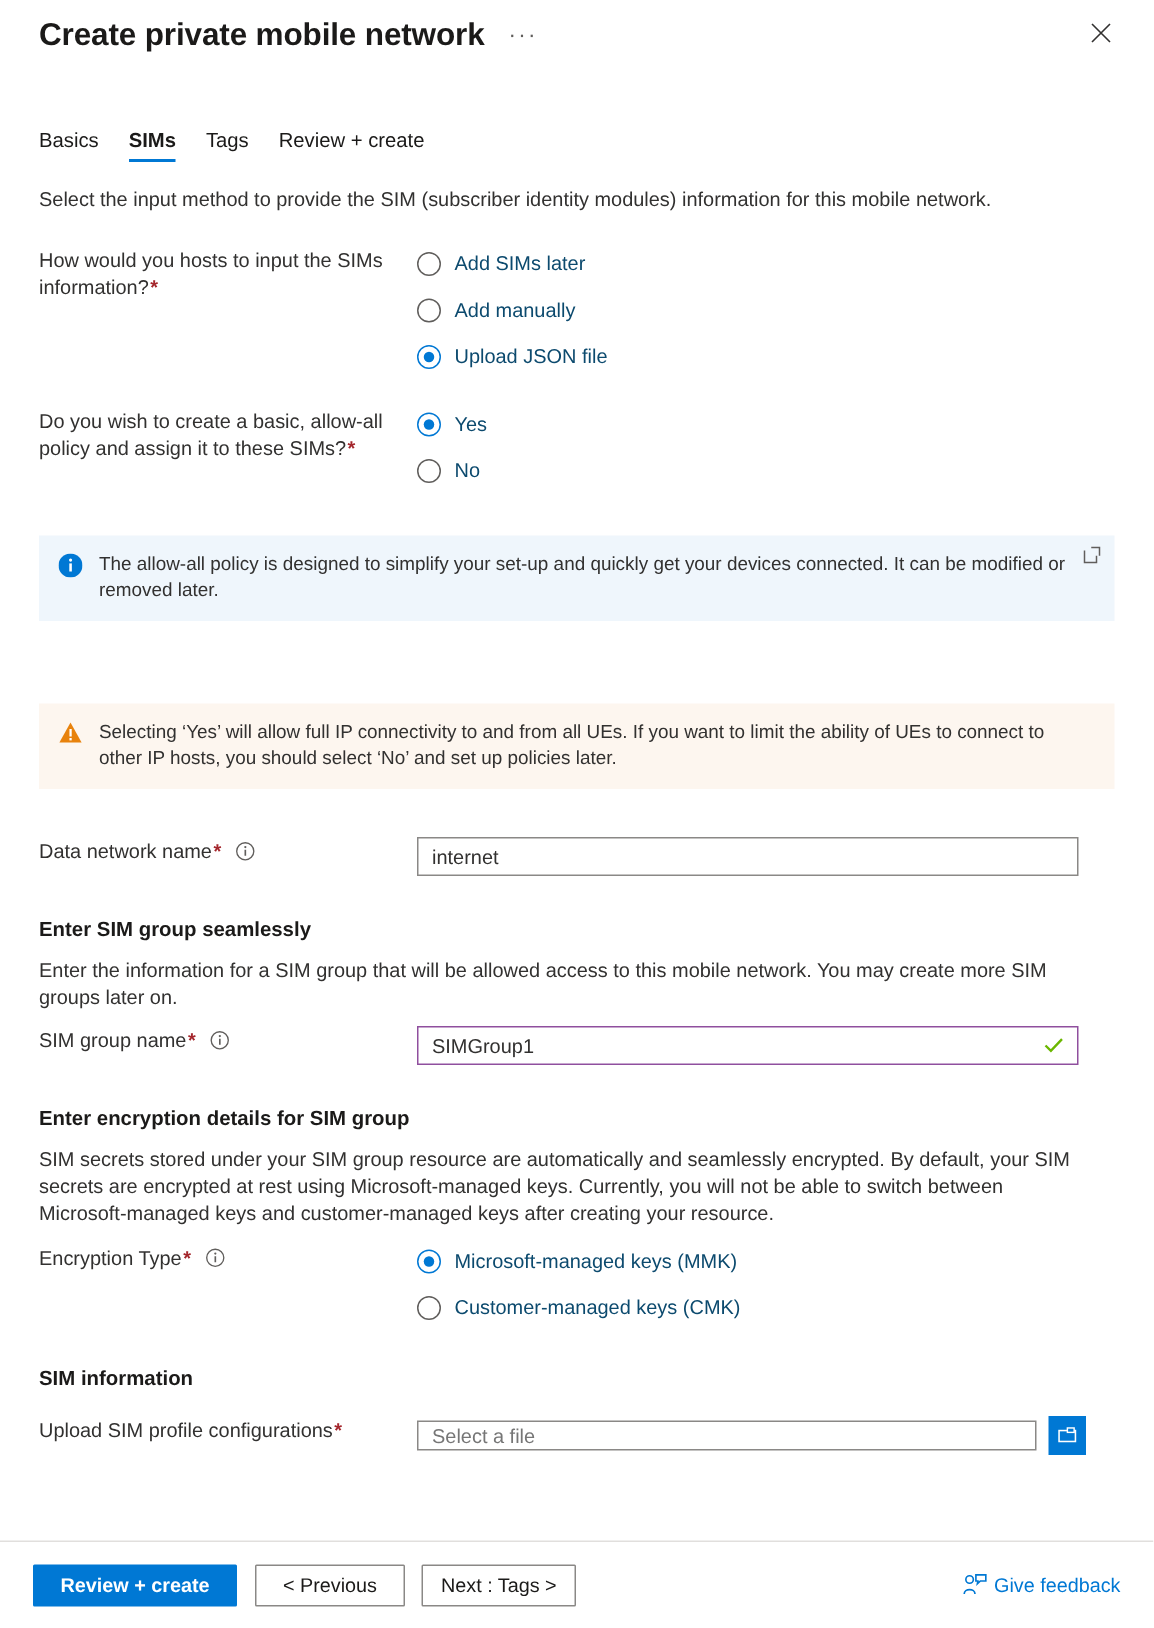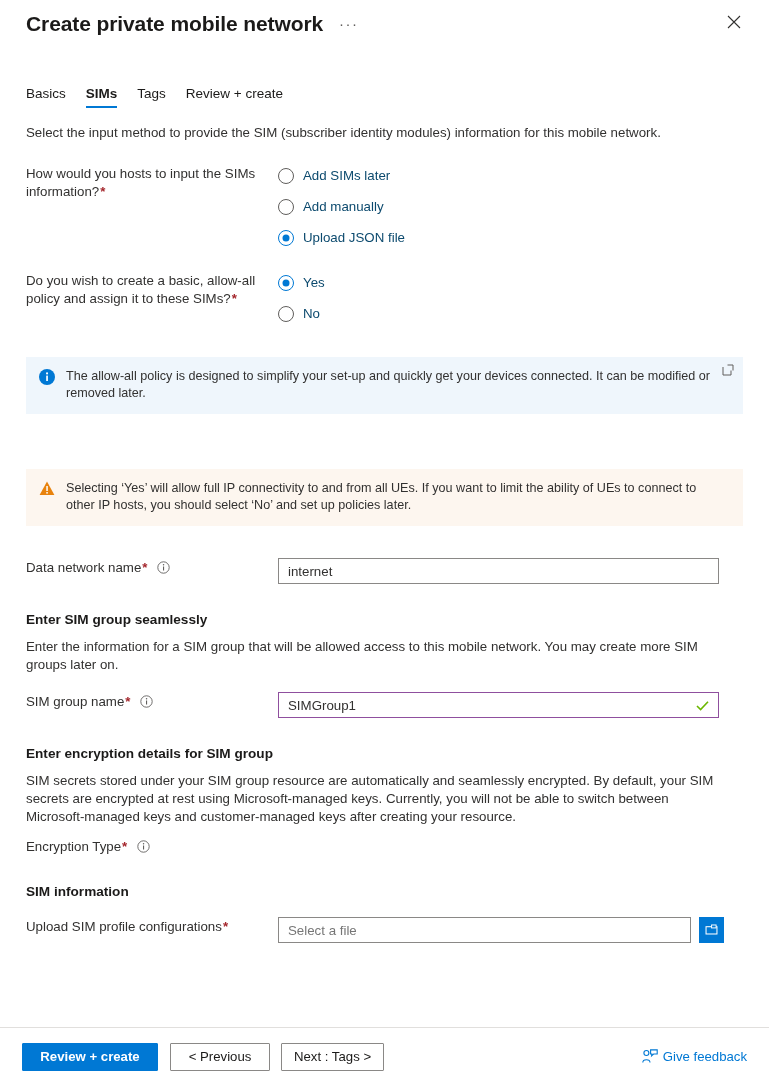--- a/index.html
+++ b/index.html
@@ -120,21 +120,21 @@
     margin-top: 27px; line-height: 18px;
   }
   .section-desc {
     font-size: 13.3px; color: #323130; line-height: 18px;
     margin-top: 9px; max-width: 694px;
   }
 
   
   .file-wrap { flex: 1; display: flex; align-items: center; }
   .file-input {
-    width: 413px; height: 26px; border: 1px solid #8a8886;
+    width: 413px; height: 20px; border: 1px solid #8a8886;
     background: #fff; font-size: 13.3px; padding: 0 9px;
     font-family: "Liberation Sans", sans-serif; color:#323130;
     outline:none; border-radius:0;
   }
   .file-input::placeholder { color: #767676; }
   .browse-btn {
     width: 25px; height: 26px; background: #0078d4;
     margin-left: 8px; display: flex; align-items: center;
     justify-content: center; cursor: pointer; border: none;
   }
@@ -269,21 +269,21 @@
         </span>
       </div>
       <div class="input-wrap">
         <input class="txt" type="text" value="internet" style="">
       </div>
     </div>
 
     <div class="section-head">Enter SIM group seamlessly</div>
     <div class="section-desc">Enter the information for a SIM group that will be allowed access to this mobile network. You may create more SIM groups later on.</div>
 
-    <div class="field-row" style="margin-top:18px;">
+    <div class="field-row" style="margin-top:10px;">
       <div class="field-label">
         <span>SIM group name</span><span class="req">*</span>
         <span class="info-icon-sm">
           <svg width="13" height="13" viewBox="0 0 13 13">
             <circle cx="6.5" cy="6.5" r="5.7" stroke="#605e5c" stroke-width="0.9" fill="none"></circle>
             <rect x="6" y="5.5" width="1.1" height="4" fill="#605e5c"></rect>
             <circle cx="6.55" cy="3.7" r="0.75" fill="#605e5c"></circle>
           </svg>
         </span>
       </div>
@@ -303,20 +303,30 @@
     <div class="field-row" style="margin-top:11px;">
       <div class="field-label">
         <span>Encryption Type</span><span class="req">*</span>
         <span class="info-icon-sm">
           <svg width="13" height="13" viewBox="0 0 13 13">
             <circle cx="6.5" cy="6.5" r="5.7" stroke="#605e5c" stroke-width="0.9" fill="none"></circle>
             <rect x="6" y="5.5" width="1.1" height="4" fill="#605e5c"></rect>
             <circle cx="6.55" cy="3.7" r="0.75" fill="#605e5c"></circle>
           </svg>
         </span>
+      </div>
+      <div class="radio-col">
+        <div class="radio-item">
+          <span class="radio checked"></span>
+          <span class="radio-label">Microsoft-managed keys (MMK)</span>
+        </div>
+        <div class="radio-item">
+          <span class="radio"></span>
+          <span class="radio-label">Customer-managed keys (CMK)</span>
+        </div>
       </div>
     </div>
 
     <div class="section-head">SIM information</div>
 
     <div class="field-row" style="margin-top:16px;">
       <div class="field-label">
         <span>Upload SIM profile configurations</span><span class="req">*</span>
       </div>
       <div class="file-wrap">

